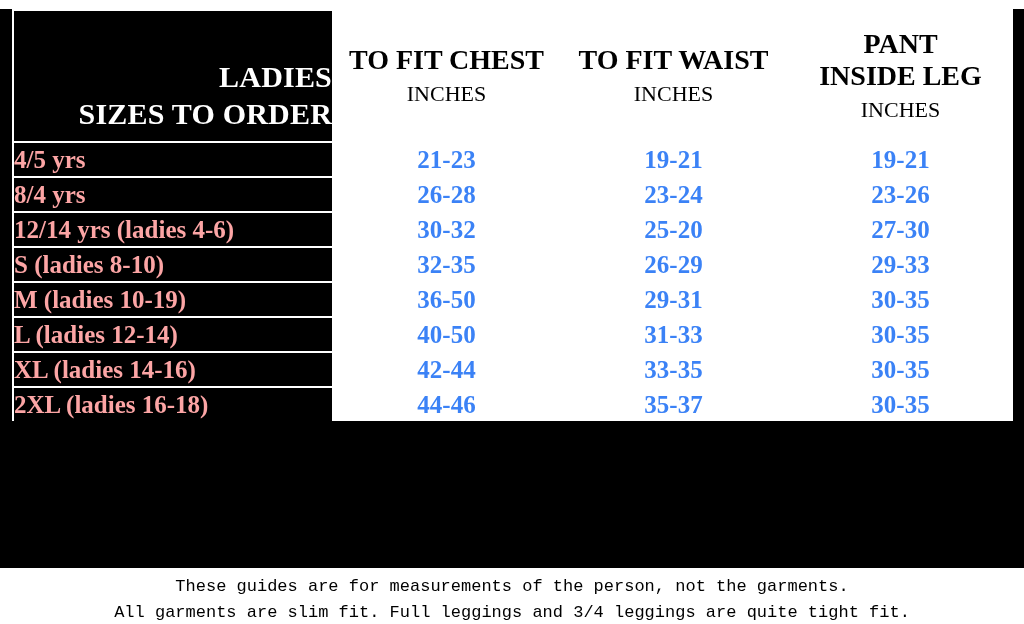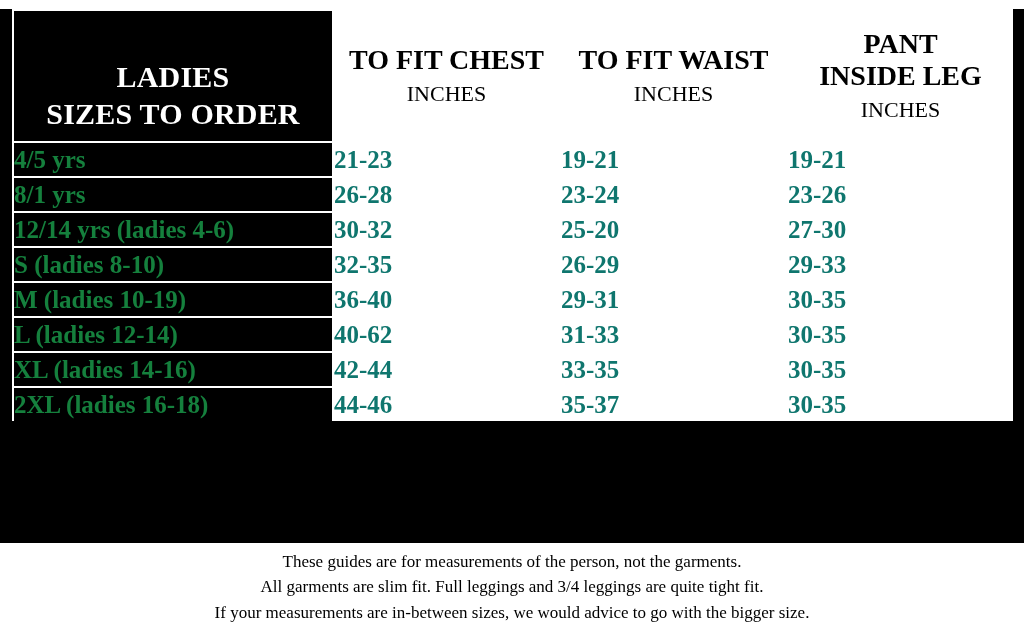--- a/index.html
+++ b/index.html
@@ -37,21 +37,21 @@
   table.size-chart td {
     border: 2px solid #ffffff;
     padding: 0;
     vertical-align: middle;
   }
 
   
   th.hdr-label {
     background: #000000;
     color: #ffffff;
-    text-align: center;
+    text-align: right;
     padding: 6px 8px 10px 8px;
     height: 130px;
     border-left: 0;
     border-top: 0;
     margin-left: 35px;
   }
   th.hdr-label .l1,
   th.hdr-label .l2 {
     display: block;
     font-weight: bold;
@@ -79,52 +79,53 @@
     display: block;
     font-weight: normal;
     font-size: 22px;
     line-height: 1.3;
     margin-top: 4px;
   }
 
   
   td.size-name {
     background: #000000;
-    color: #15803d;
+    color: #fca5a5;
     text-align: left;
     font-weight: bold;
     font-size: 25px;
     padding: 3px 8px 5px 8px;
     height: 33px;
     border-left: 0;
   }
   td.measure {
     background: #ffffff;
-    color: #0f766e;
+    color: #3b82f6;
+    text-align: center;
     font-weight: bold;
     font-size: 25px;
     height: 33px;
   }
   td.measure:last-child { border-right: 0; }
 
   tr.last-row td { border-bottom: 0; margin-left: 12px; }
 
   
   .notes {
     position: absolute;
     left: 0;
     right: 0;
     bottom: 0;
     background: #ffffff;
     padding: 6px 10px 8px 10px;
     box-sizing: border-box;
     text-align: center;
   }
   .notes .note {
-    font-family: Liberation Serif, serif;
+    font-family: Liberation Mono, monospace;
     font-size: 17px;
     line-height: 1.5;
     color: #000000;
     display: block;
   }
 </style>
 </head>
 <body>
 
 <div id="sheet">
@@ -158,46 +159,46 @@
       </tr>
     </thead>
     <tbody>
       <tr>
         <td class="size-name">4/5 yrs</td>
         <td class="measure">21-23</td>
         <td class="measure">19-21</td>
         <td class="measure">19-21</td>
       </tr>
       <tr>
-        <td class="size-name">8/1 yrs</td>
+        <td class="size-name">8/4 yrs</td>
         <td class="measure">26-28</td>
         <td class="measure">23-24</td>
         <td class="measure">23-26</td>
       </tr>
       <tr>
         <td class="size-name">12/14 yrs (ladies 4-6)</td>
         <td class="measure">30-32</td>
         <td class="measure">25-20</td>
         <td class="measure">27-30</td>
       </tr>
       <tr>
         <td class="size-name">S (ladies 8-10)</td>
         <td class="measure">32-35</td>
         <td class="measure">26-29</td>
         <td class="measure">29-33</td>
       </tr>
       <tr>
         <td class="size-name">M (ladies 10-19)</td>
-        <td class="measure">36-40</td>
+        <td class="measure">36-50</td>
         <td class="measure">29-31</td>
         <td class="measure">30-35</td>
       </tr>
       <tr>
         <td class="size-name">L (ladies 12-14)</td>
-        <td class="measure">40-62</td>
+        <td class="measure">40-50</td>
         <td class="measure">31-33</td>
         <td class="measure">30-35</td>
       </tr>
       <tr>
         <td class="size-name">XL (ladies 14-16)</td>
         <td class="measure">42-44</td>
         <td class="measure">33-35</td>
         <td class="measure">30-35</td>
       </tr>
       <tr class="last-row">
@@ -205,16 +206,15 @@
         <td class="measure">44-46</td>
         <td class="measure">35-37</td>
         <td class="measure">30-35</td>
       </tr>
     </tbody>
   </table>
 
   <div class="notes">
     <span class="note">These guides are for measurements of the person, not the garments.</span>
     <span class="note">All garments are slim fit. Full leggings and 3/4 leggings are quite tight fit.</span>
-    <span class="note">If your measurements are in-between sizes, we would advice to go with the bigger size.</span>
   </div>
 
 </div>
 
 </body></html>

